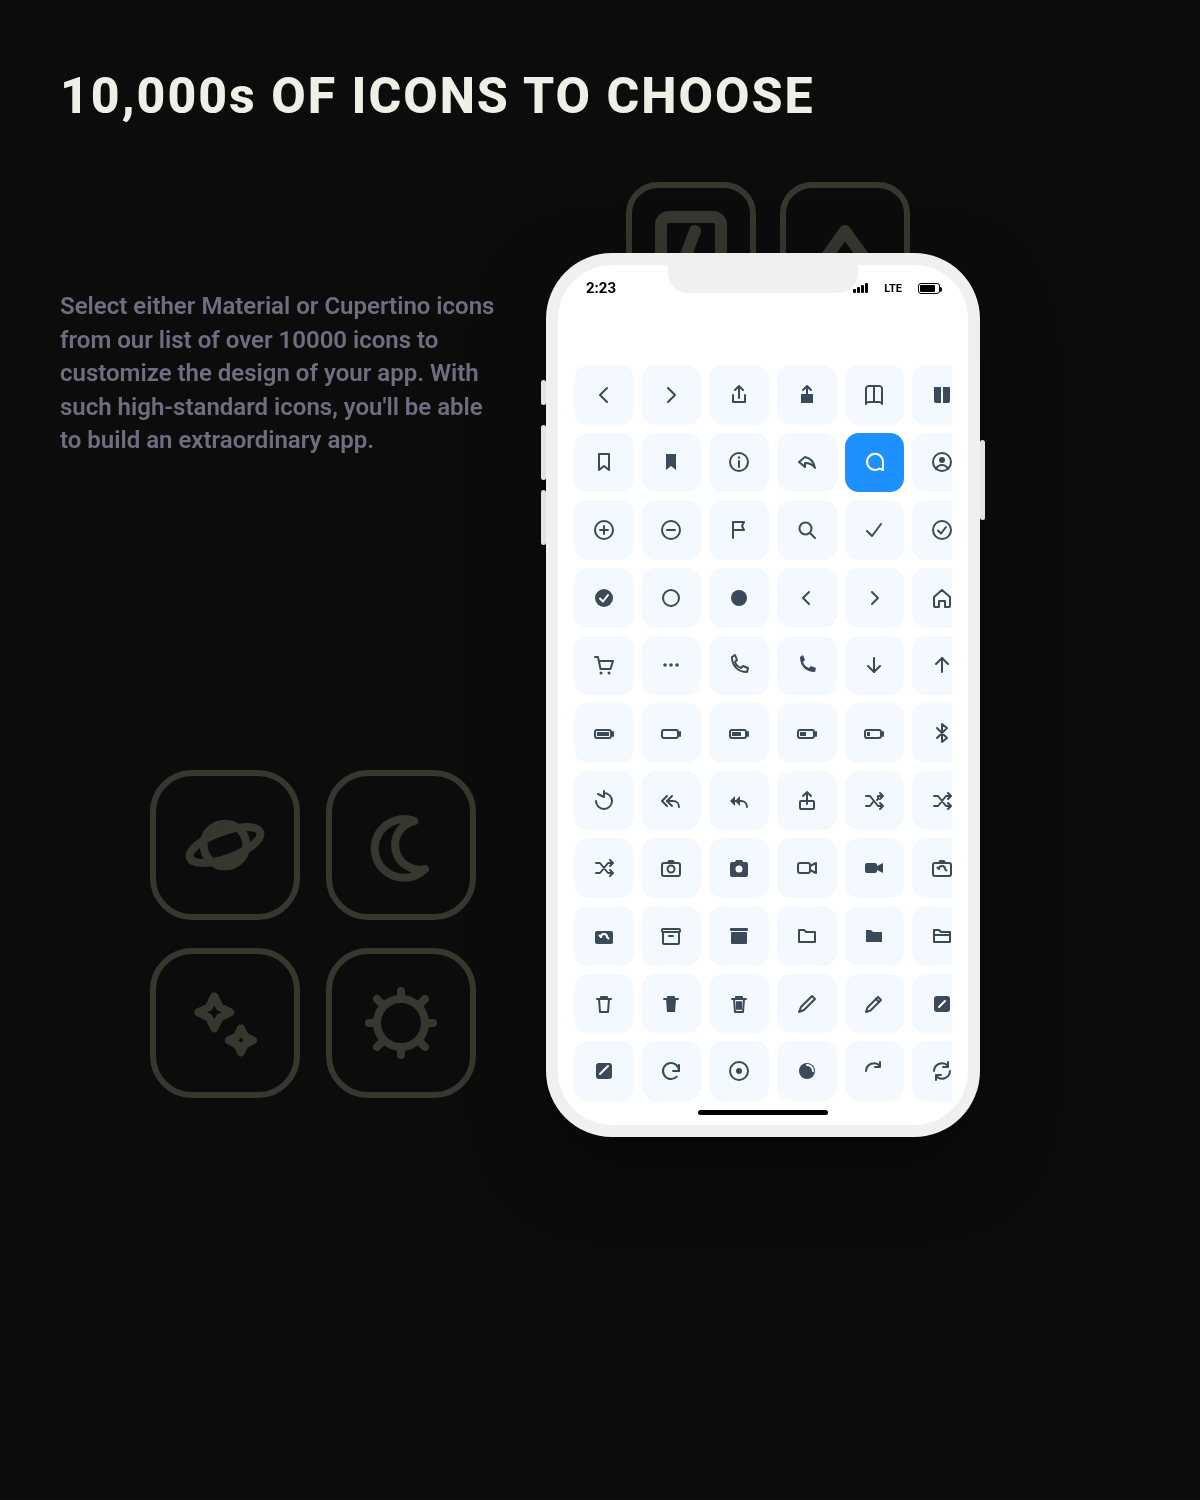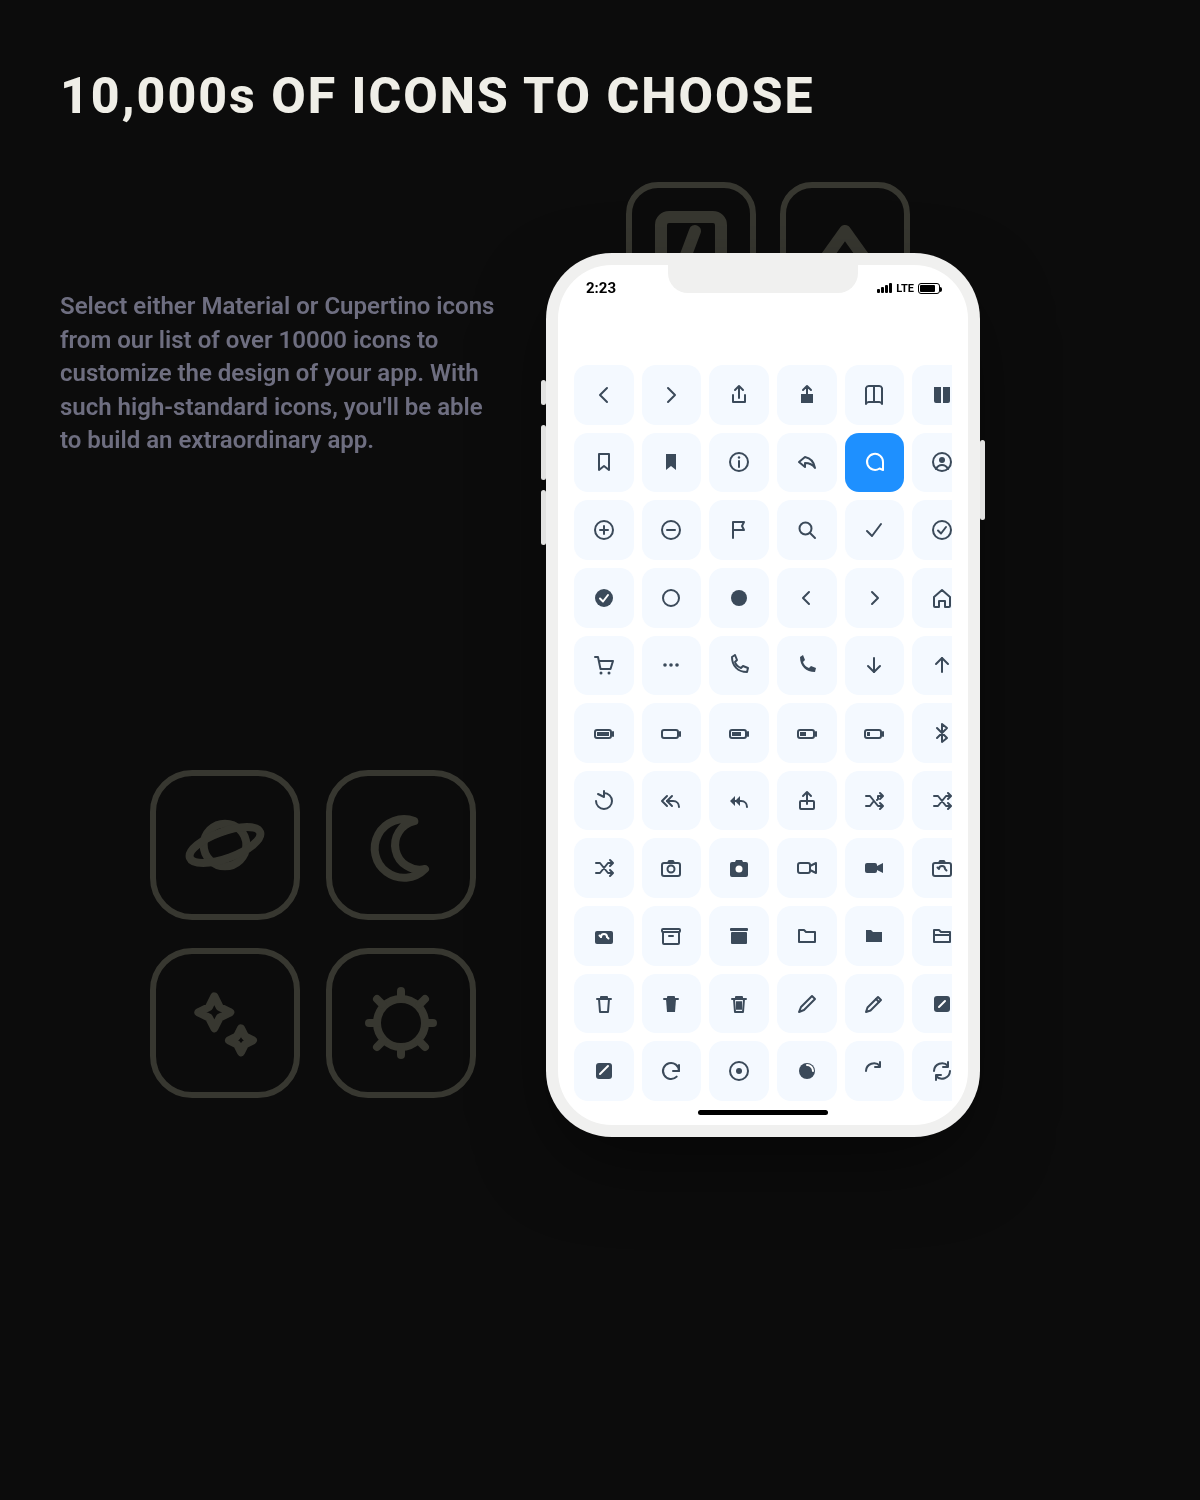--- a/index.html
+++ b/index.html
@@ -77,21 +77,21 @@
   .side-btn.s4 { right:-17px; top:175px; width:5px; height:80px; }
 
   .statusbar {
     position: absolute;
     top: 10px; left: 0; right: 0;
     height: 26px;
     display: flex; justify-content: space-between; align-items: center;
     padding: 0 28px;
     font-size: 15px; font-weight: 700; color: #000;
   }
-  .status-right { display:flex; align-items:center; gap:4px; font-size:11px; }
+  .status-right { display:flex; align-items:center; gap:16px; font-size:11px; }
   .signal { display:flex; align-items:flex-end; gap:1px; }
   .signal span { width:3px; background:#000; border-radius:1px; }
   .signal span:nth-child(1){height:4px}.signal span:nth-child(2){height:6px}
   .signal span:nth-child(3){height:8px}.signal span:nth-child(4){height:10px}
   .batt { width:22px; height:11px; border:1px solid #000; border-radius:3px; padding:1px; position:relative;}
   .batt::after{content:"";position:absolute;right:-3px;top:3px;width:2px;height:5px;background:#000;border-radius:0 2px 2px 0;}
   .batt div{width:85%;height:100%;background:#000;border-radius:1px;}
 
   
   .toolbar {

